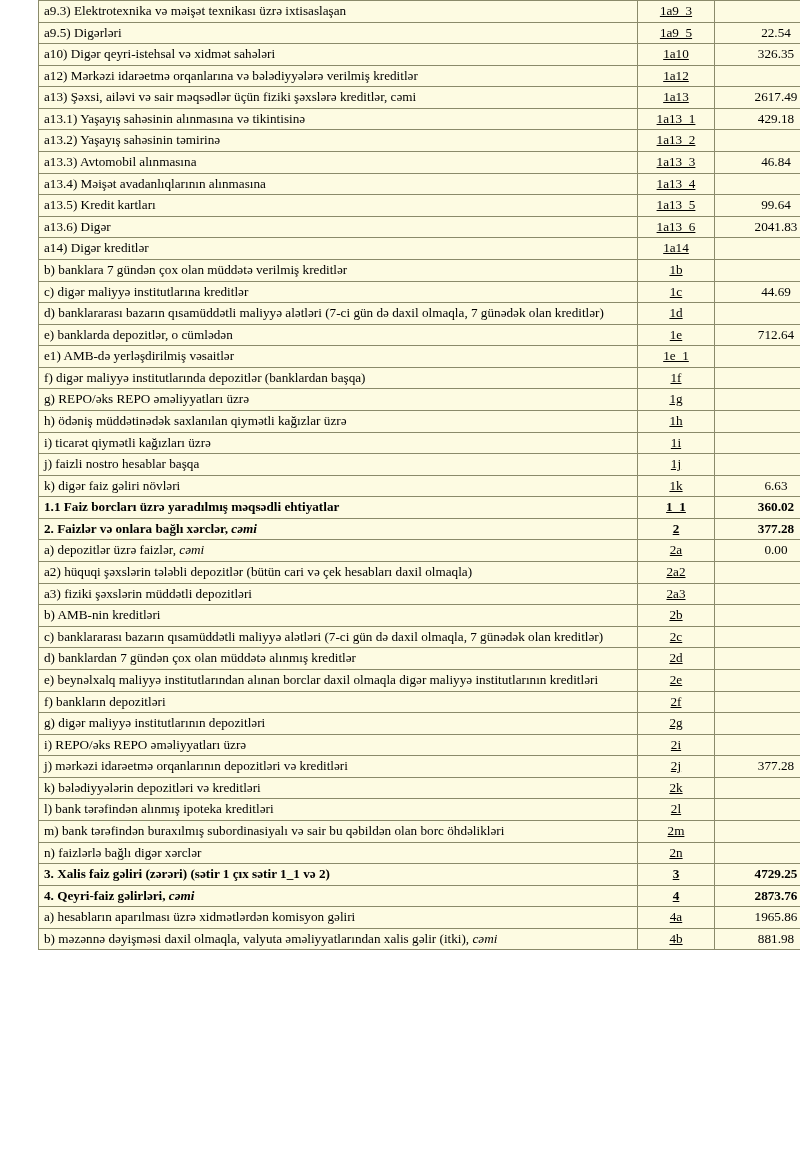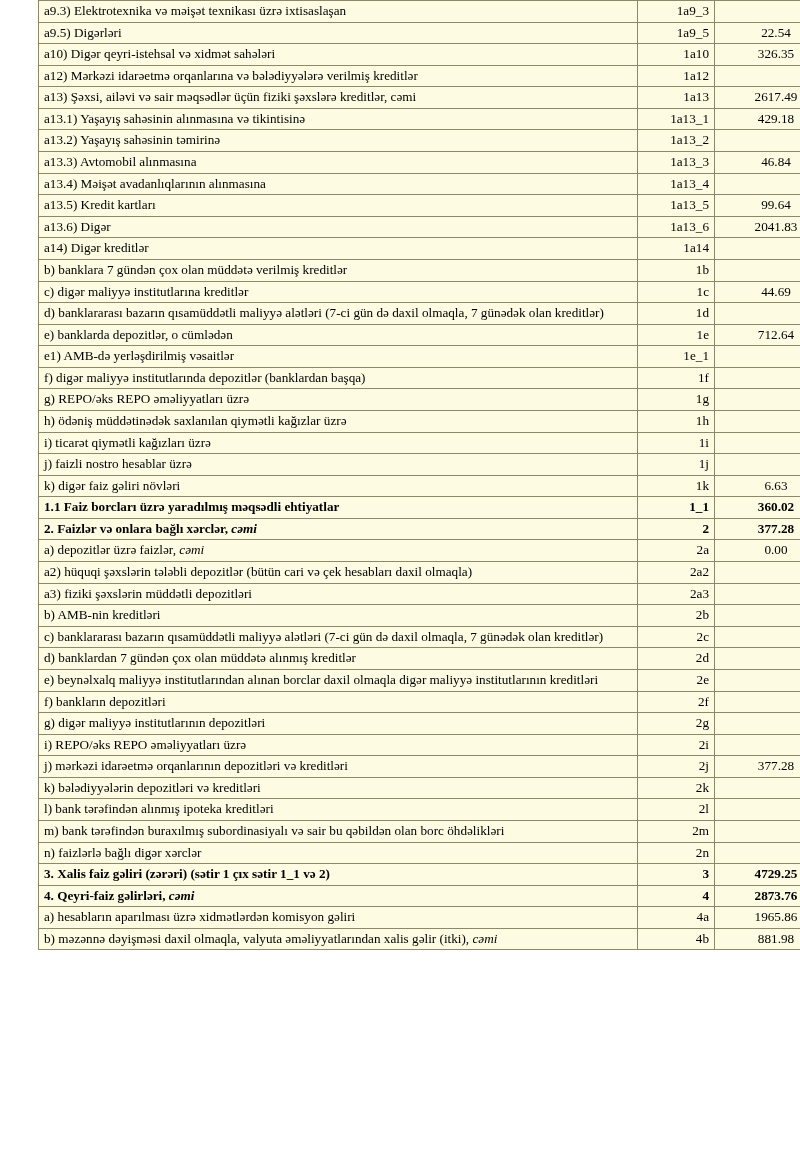--- a/index.html
+++ b/index.html
@@ -23,22 +23,23 @@
     border: 1px solid #8a8a6a;
     background: #fdfbe2;
     padding: 2px 5px 3px 5px;
     vertical-align: middle;
     line-height: 1.18;
   }
   td.label {
     text-align: left;
   }
   td.code {
-    text-align: right;
+    text-align: center;
     width: 66px;
+    text-decoration: underline;
   }
   td.value {
     text-align: center;
     width: 112px;
     padding-right: 6px;
   }
   .bold {
     font-weight: bold;
   }
   .ind0 { padding-left: 6px; font-family: Liberation Serif, serif; }
@@ -150,21 +151,21 @@
         <td class="label ind0">h) ödəniş müddətinədək saxlanılan qiymətli kağızlar üzrə</td>
         <td class="code">1h</td>
         <td class="value"></td>
       </tr>
       <tr>
         <td class="label ind0">i) ticarət qiymətli kağızları üzrə</td>
         <td class="code">1i</td>
         <td class="value"></td>
       </tr>
       <tr>
-        <td class="label ind0">j) faizli nostro hesablar üzrə</td>
+        <td class="label ind0">j) faizli nostro hesablar başqa</td>
         <td class="code">1j</td>
         <td class="value"></td>
       </tr>
       <tr>
         <td class="label ind0">k) digər faiz gəliri növləri</td>
         <td class="code">1k</td>
         <td class="value">6.63</td>
       </tr>
       <tr>
         <td class="label ind0 bold">1.1 Faiz borcları üzrə yaradılmış məqsədli ehtiyatlar</td>

